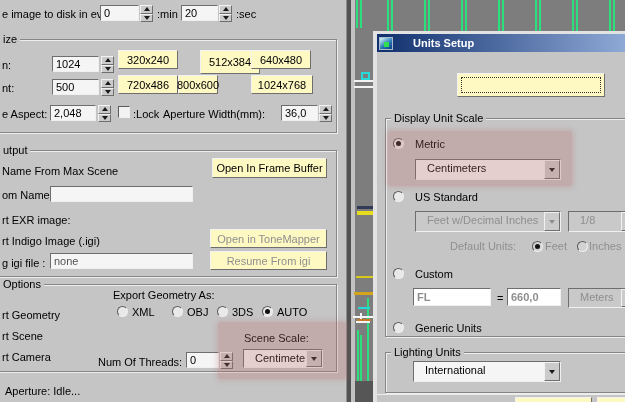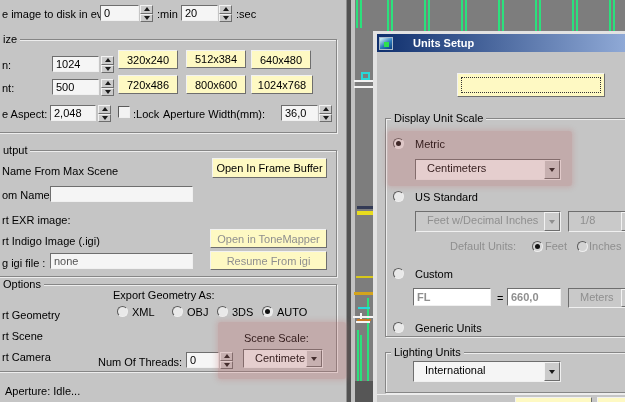--- a/index.html
+++ b/index.html
@@ -126,24 +126,24 @@
         <i class="sd"></i>
       </span>
     <div class="lbl" style="left:2px;top:82px">nt:</div>
     <input class="field" style="left: 52px; top: 79px; width: 47px; height: 16px;" value="500">
     <span class="spin" style="left:101px;top:79px">
         <i class="su"></i>
         <i class="sd"></i>
       </span>
 
     <div class="btn" style="left:118px;top:50px;width:60px;height:19px">320x240</div>
-    <div class="btn" style="left:186px;top:50px;width:60px;height:18px">512x384</div>
+    <div class="btn" style="left:200px;top:50px;width:60px;height:24px">512x384</div>
     <div class="btn" style="left:251px;top:50px;width:60px;height:19px">640x480</div>
     <div class="btn" style="left:118px;top:75px;width:60px;height:19px">720x486</div>
-    <div class="btn" style="left:186px;top:75px;width:60px;height:19px">800x600</div>
+    <div class="btn" style="left:178px;top:75px;width:40px;height:19px">800x600</div>
     <div class="btn" style="left:251px;top:75px;width:62px;height:19px">1024x768</div>
 
     <div class="lbl" style="left:2px;top:108px">e Aspect:</div>
     <input class="field" style="left: 50px; top: 105px; width: 46px; height: 16px;" value="2,048">
     <span class="spin" style="left:98px;top:105px">
         <i class="su"></i>
         <i class="sd"></i>
       </span>
     <span class="check" style="left:118px;top:106px"></span>
     <div class="lbl" style="left:133px;top:108px">:Lock</div>

